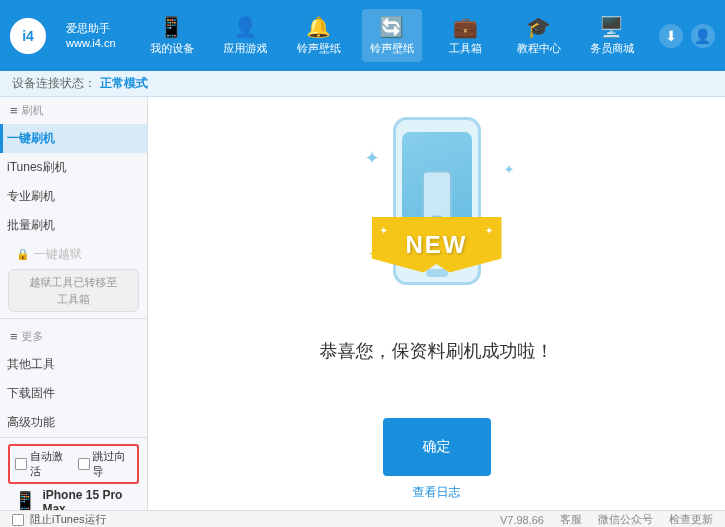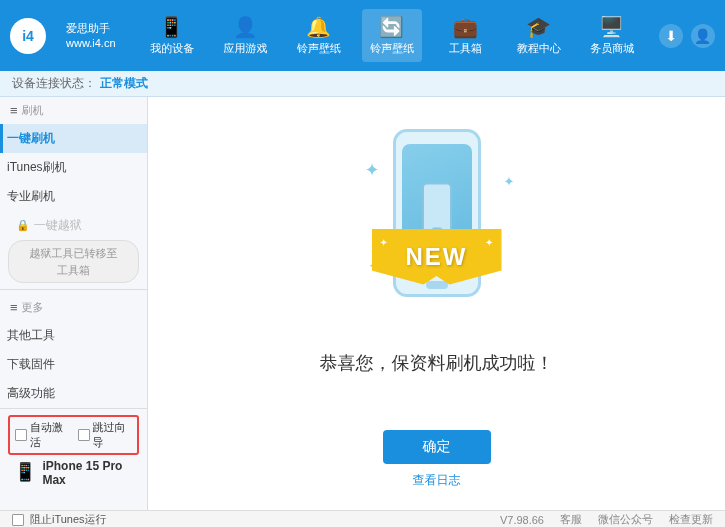--- a/index.html
+++ b/index.html
@@ -27,37 +27,37 @@
     .main { display: flex; height: calc(527px - 58px - 26px - 30px); }
 
     
     .sidebar { width: 148px; background: #f5f7fa; border-right: 1px solid #ddd; overflow-y: auto; flex-shrink: 0; }
     .sidebar-section { }
     .sidebar-group-header { display: flex; align-items: center; padding: 6px 10px; color: #999; font-size: 11px; }
     .sidebar-group-icon { margin-right: 4px; font-size: 13px; color: #666; }
     .sidebar-item { padding: 6px 4px; cursor: pointer; color: #444; font-size: 12px; border-left: 3px solid transparent; }
     .sidebar-item.active { background: #d8eaf8; color: #1a8fde; border-left: 3px solid #1a8fde; font-weight: bold; }
     .sidebar-disabled { padding: 6px 16px; color: #bbb; font-size: 12px; display: flex; align-items: center; gap: 4px; }
-    .sidebar-disabled-box { background: #f0f0f0; border: 1px solid #ddd; padding: 4px 8px; font-size: 11px; color: #999; margin: 0 8px 6px 8px; border-radius: 15px; text-align: center; line-height: 1.5; }
+    .sidebar-disabled-box { background: #f0f0f0; border: 1px solid #ddd; padding: 4px 8px; font-size: 11px; color: #999; margin: 0 8px 6px 8px; border-radius: 6px; text-align: center; line-height: 1.5; }
     .sidebar-divider { height: 1px; background: #ddd; margin: 4px 0; }
 
     
     .device-section { border-top: 1px solid #ddd; padding: 6px 8px; }
     .device-checkbox-item { display: flex; align-items: center; gap: 3px; font-size: 11px; color: #333; cursor: pointer; }
     .cb { width: 12px; height: 12px; border: 1px solid #999; background: #fff; border-radius: 1px; flex-shrink: 0; }
     .device-info { display: flex; align-items: flex-start; gap: 6px; padding: 4px 6px; }
     .device-icon { font-size: 18px; color: #1a8fde; margin-top: 2px; }
     .device-details { }
     .device-name { font-weight: bold; font-size: 12px; color: #333; }
 
     
     .content { flex: 1; display: flex; flex-direction: column; align-items: center; justify-content: center; background: #fff; position: relative; }
 
     .success-text { font-size: 18px; color: #333; margin-bottom: 16px; font-weight: normal; }
-    .confirm-btn { background: #1a8fde; color: #fff; border: none; padding: 8px 40px; border-radius: 4px; font-size: 14px; cursor: pointer; margin-bottom: 8px; margin-top: 39px; }
+    .confirm-btn { background: #1a8fde; color: #fff; border: none; padding: 20px 40px; border-radius: 4px; font-size: 14px; cursor: pointer; margin-bottom: 8px; margin-top: 39px; }
     .log-link { color: #1a8fde; font-size: 12px; cursor: pointer; text-decoration: none; }
 
     
     .bottom-bar { height: 18px; background: #f5f5f5; border-top: 1px solid #ddd; display: flex; align-items: center; justify-content: space-between; padding: 0 12px; }
     .bottom-left { display: flex; align-items: center; gap: 6px; }
     .bottom-cb { width: 12px; height: 12px; border: 1px solid #999; background: #fff; border-radius: 1px; }
     .bottom-label { font-size: 11px; color: #555; }
     .bottom-right { display: flex; align-items: center; gap: 16px; font-size: 11px; color: #888; }
     .bottom-version { }
     .bottom-link { cursor: pointer; }
@@ -129,20 +129,23 @@
       </div>
       <div class="sidebar-item active">
         <span>一键刷机</span>
       </div>
       <div class="sidebar-item">
         <span>iTunes刷机</span>
       </div>
       <div class="sidebar-item">
         <span>专业刷机</span>
       </div>
+      <div class="sidebar-item">
+        <span>批量刷机</span>
+      </div>
       <div class="sidebar-disabled">
         <span style="color:#bbb; font-size:11px;">🔒</span>
         <span style="color:#bbb;">一键越狱</span>
       </div>
       <div class="sidebar-disabled-box">
         <span>越狱工具已转移至<br>工具箱</span>
       </div>
     </div>
     <div class="sidebar-divider"></div>
     <div class="sidebar-section">

